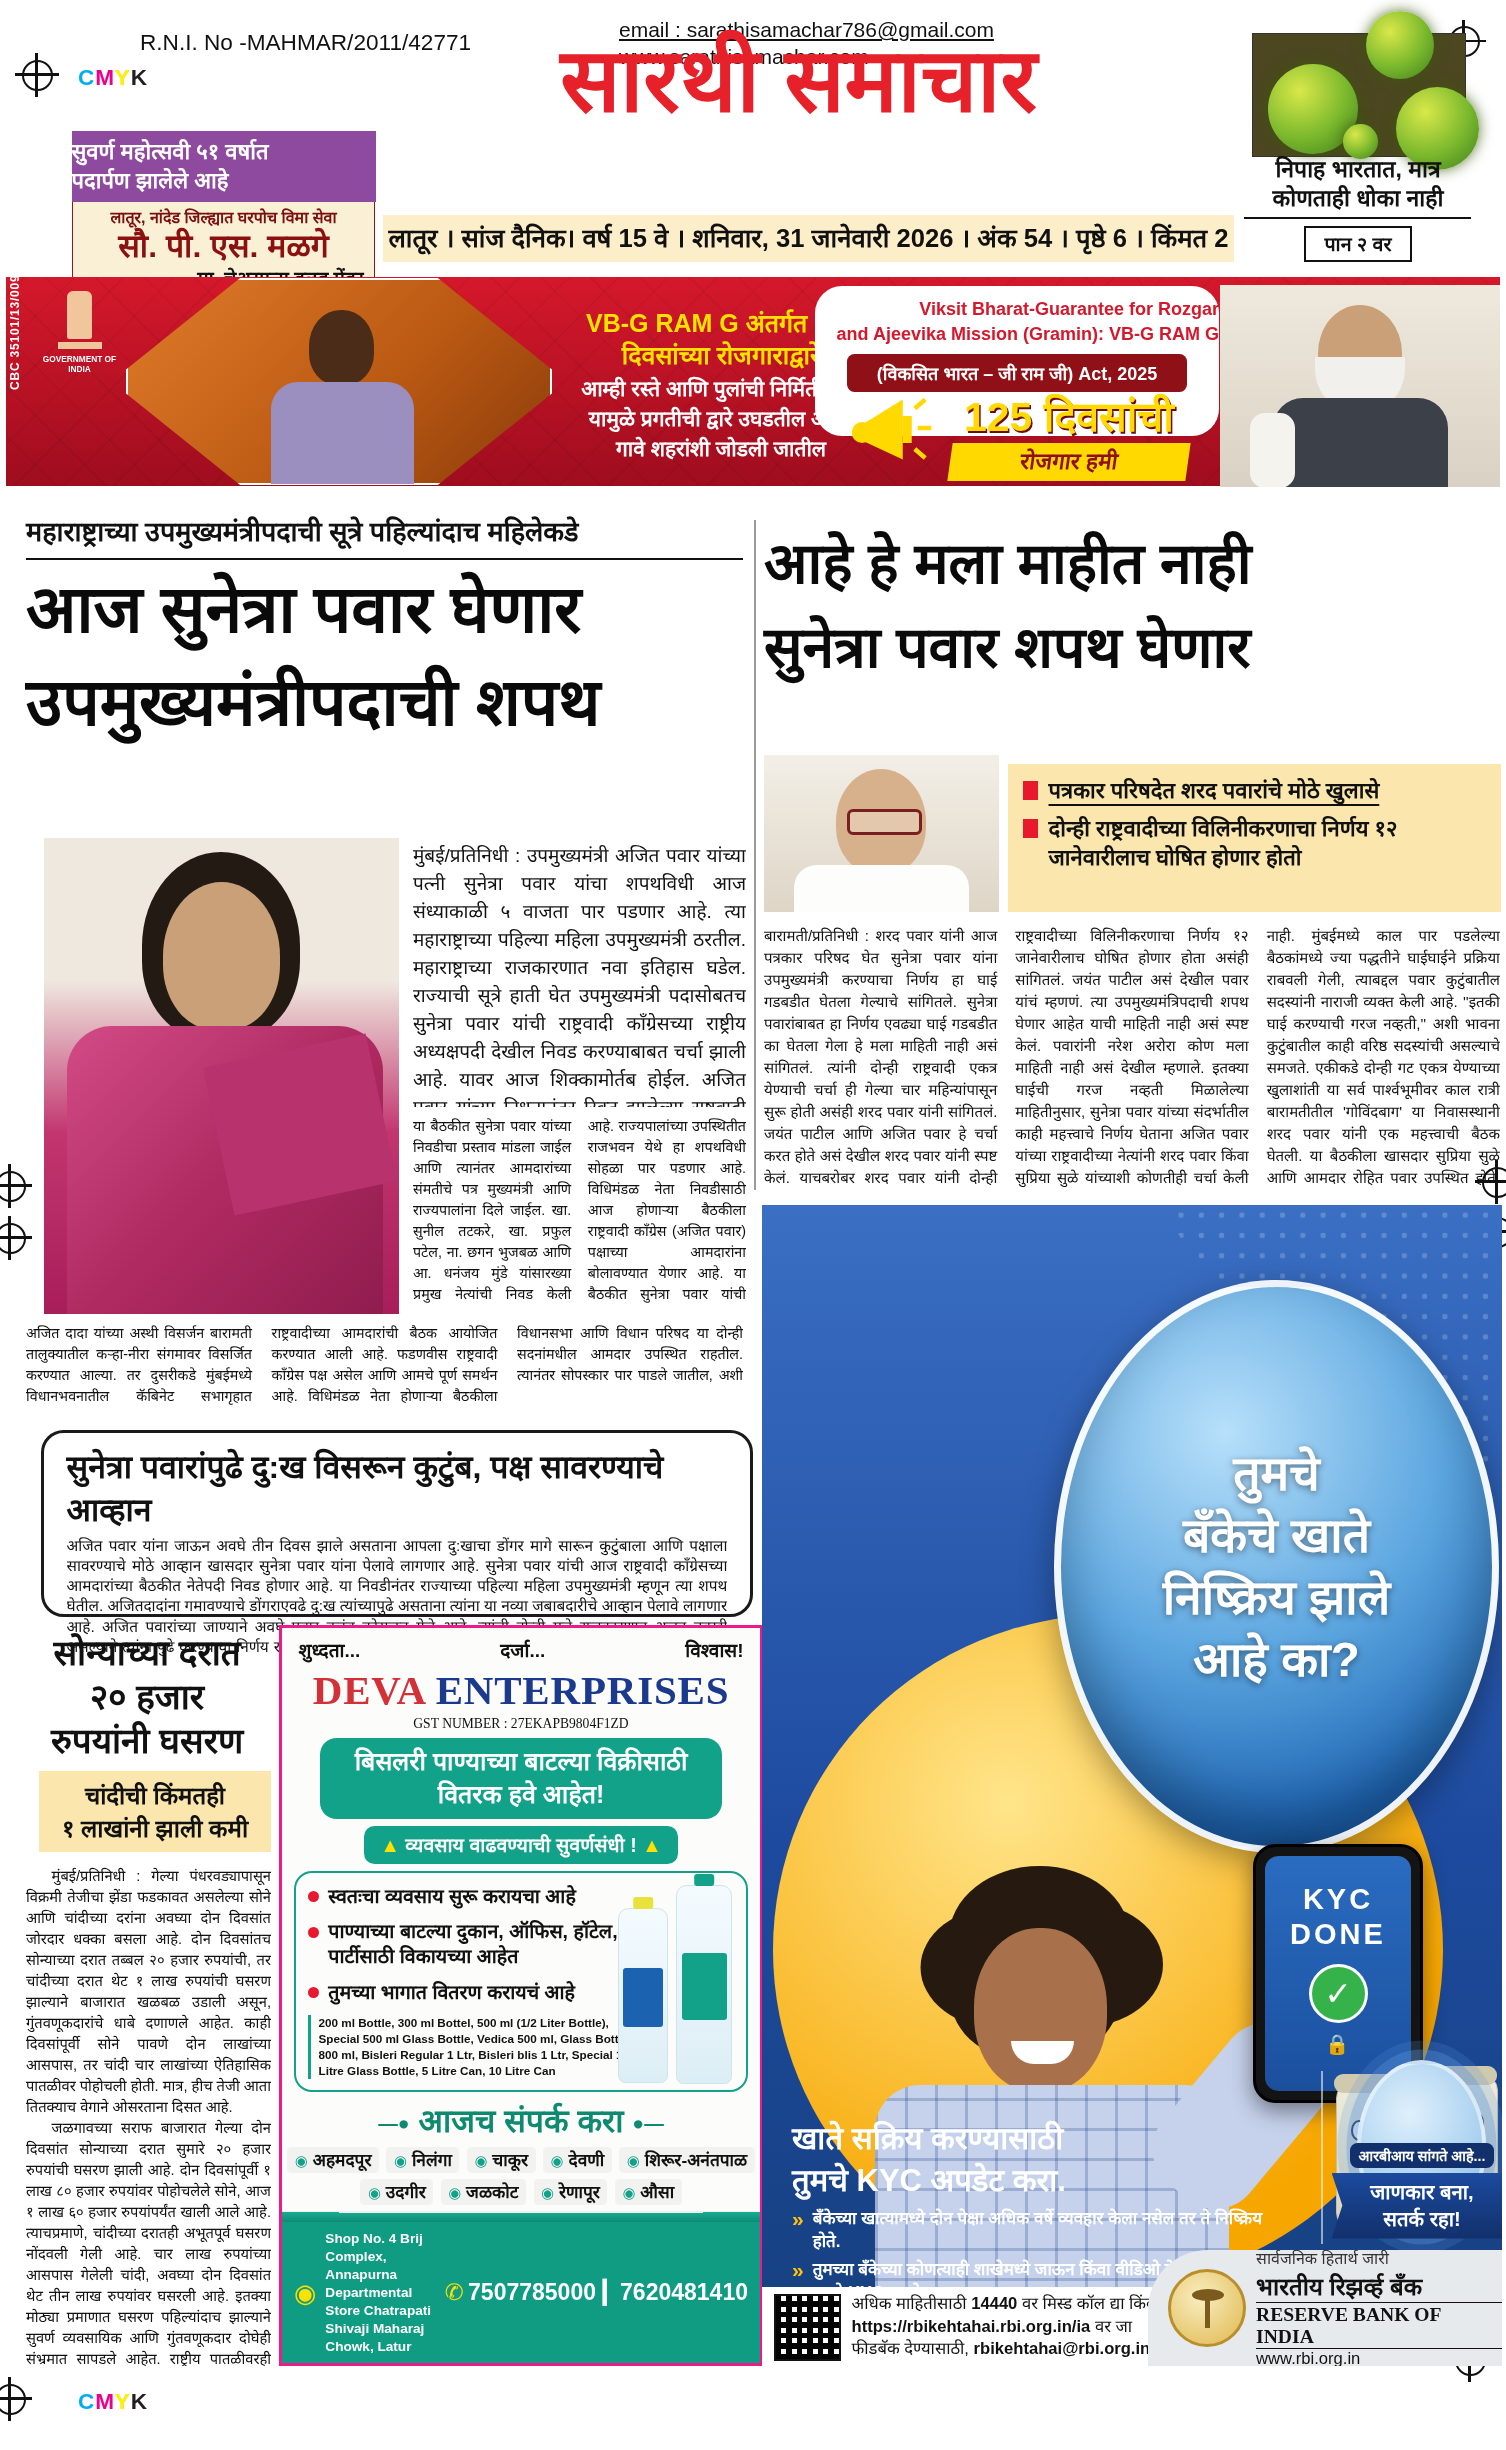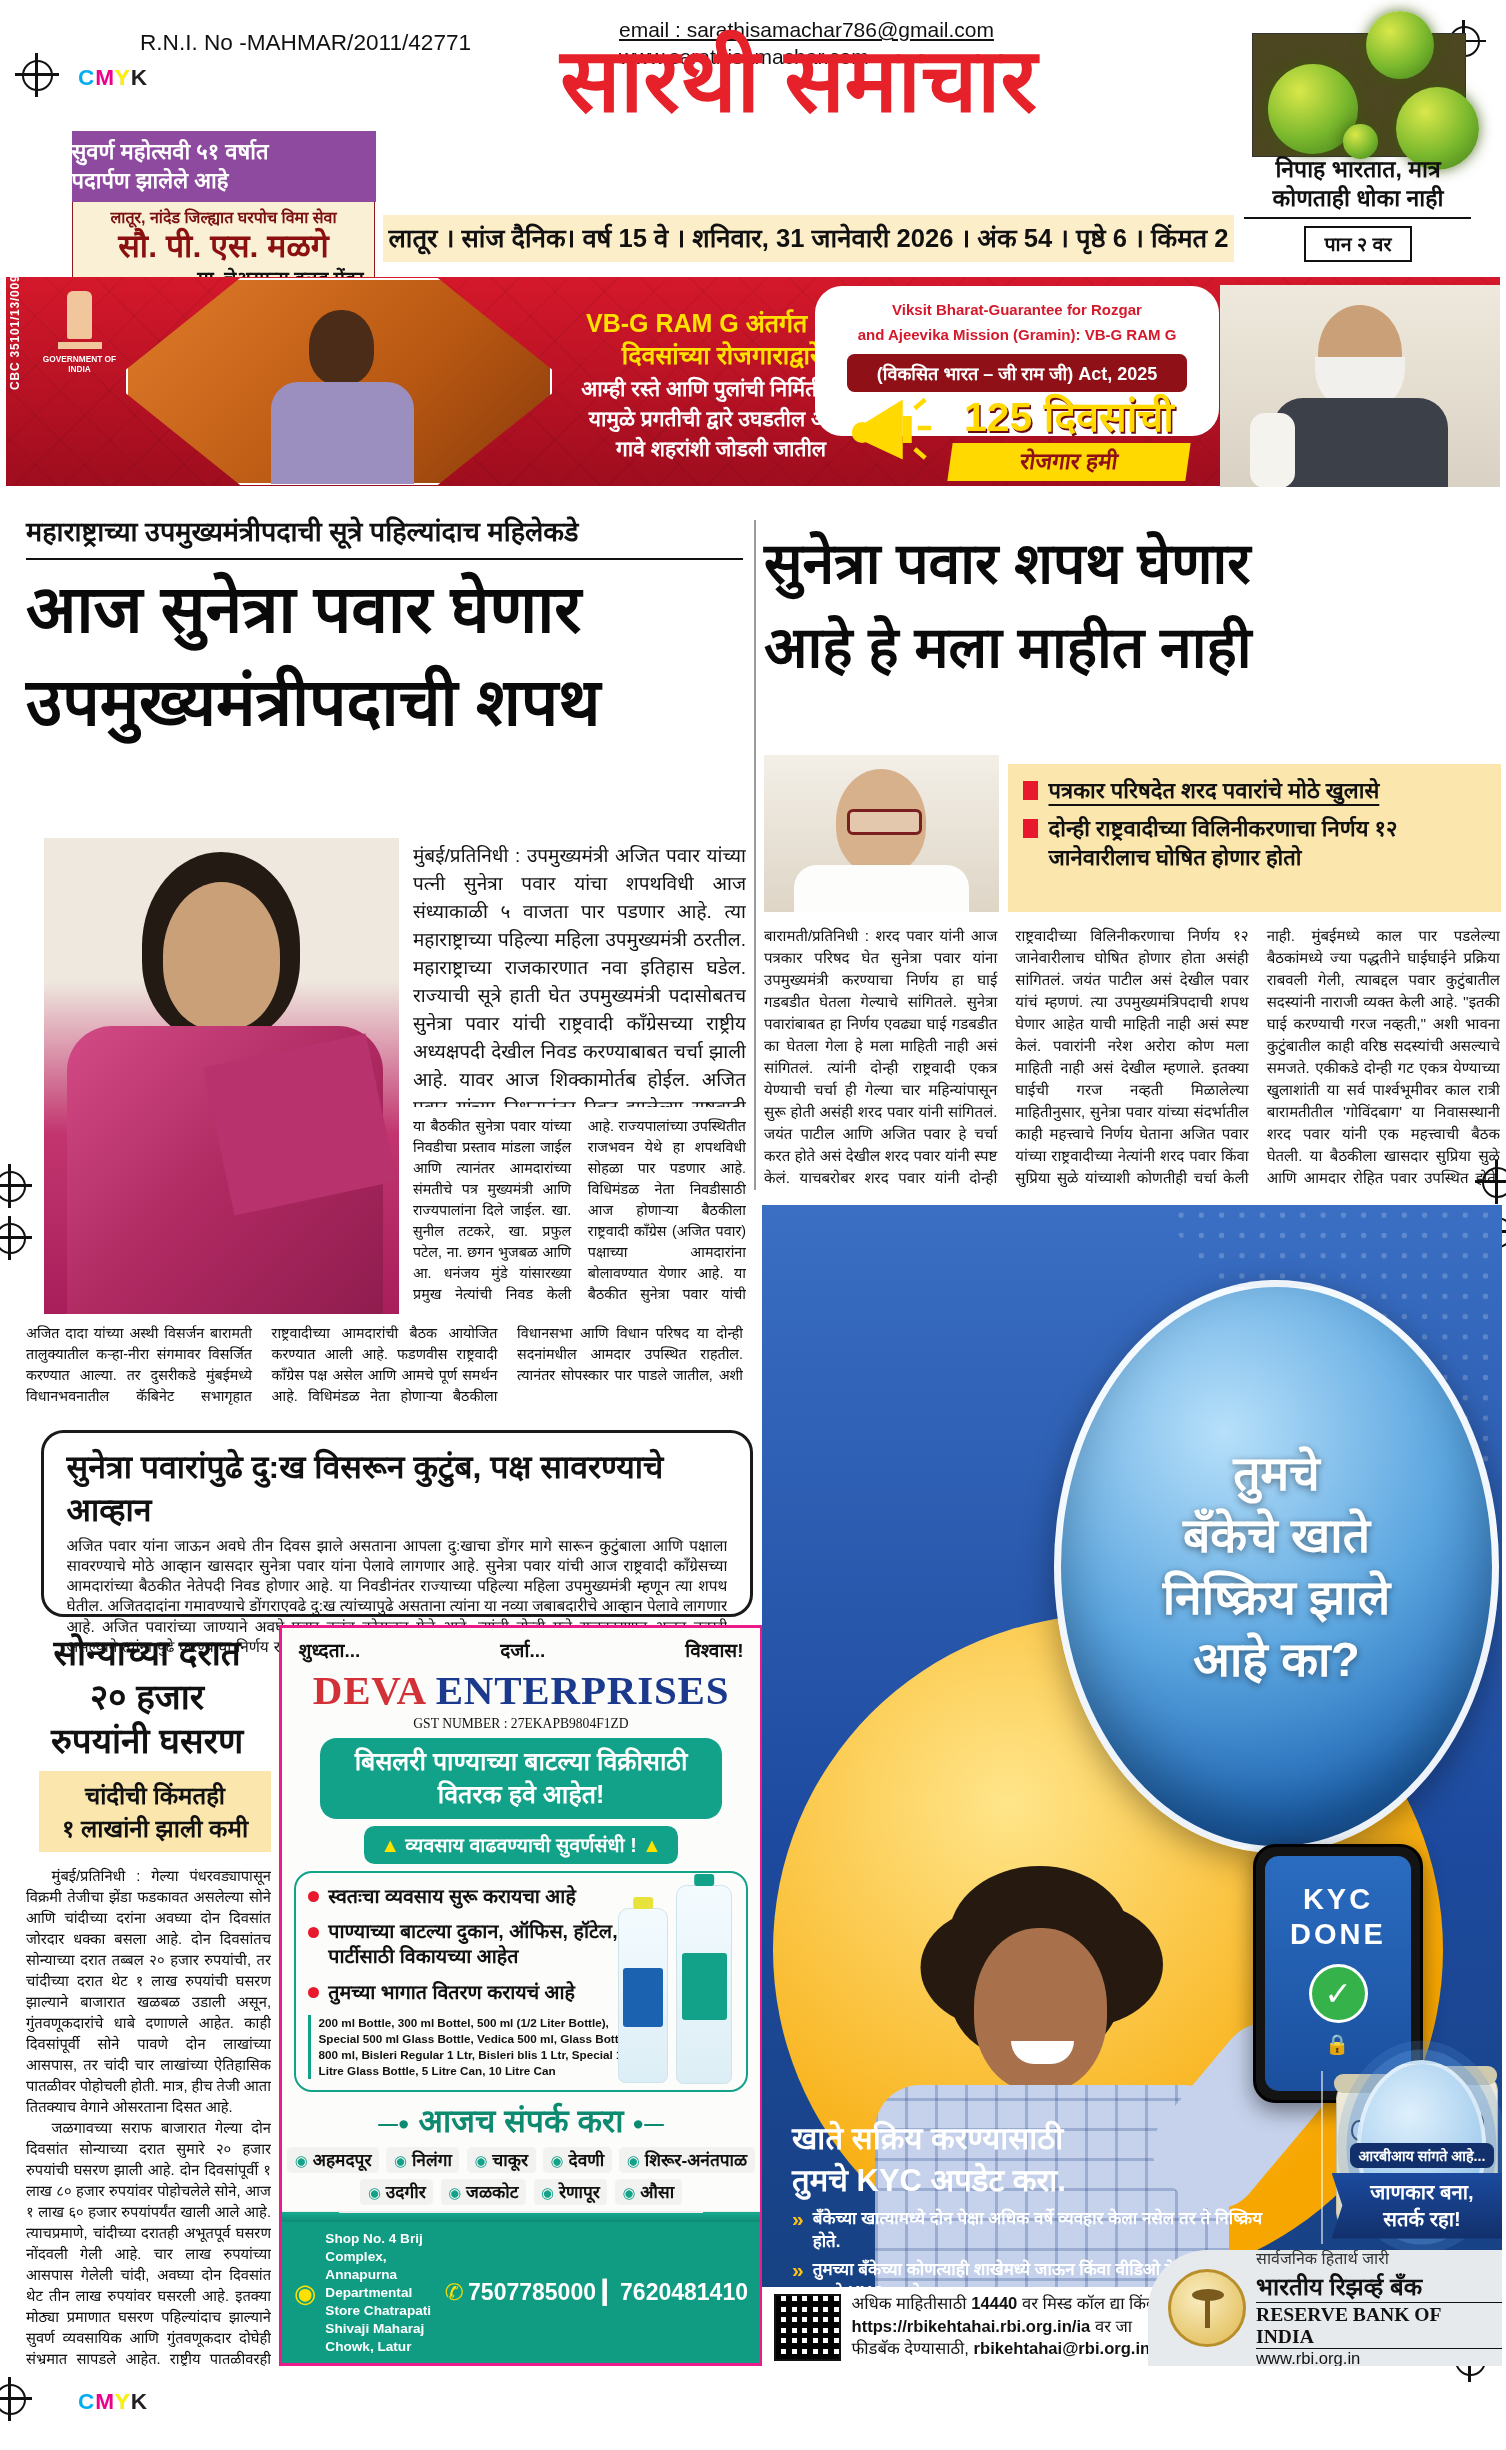--- a/index.html
+++ b/index.html
@@ -62,21 +62,21 @@
   .emblem .base{width:44px;height:7.5px;margin:3px auto 0;background:#f5d9a8;opacity:.9;}
   .emblem .t{font-size:8.3px;font-weight:bold;margin-top:4.5px;color:#fff;}
   .worker{left:128px;top:280px;width:422px;height:203px;}
   .wdiam{position:absolute;left:0;top:0;width:100%;height:100%;clip-path:polygon(50% -40%,104% 50%,50% 140%,-4% 50%);
          background:linear-gradient(135deg,#e07b2a,#b95812 60%,#8a3c0c);outline:2.3px solid #fff;}
   .whead{position:absolute;left:181px;top:30px;width:65px;height:75px;background:#4a2c18;border-radius:48% 48% 42% 42%;}
   .wbody{position:absolute;left:143px;top:102px;width:143px;height:102px;background:#9b8fc0;border-radius:27px 27px 0 0;}
   .govh{left:559px;top:307px;width:324px;text-align:center;font-size:25px;font-weight:900;color:#ffe100;line-height:32px;}
   .govl{left:559px;top:374px;width:324px;text-align:center;font-size:21px;font-weight:bold;color:#fff;line-height:30px;}
   .schemebox{left:815px;top:286px;width:404px;height:139px;background:#fff;border-radius:27px;text-align:center;padding-top:10.5px;}
-  .schemebox .s{color:#d5182b;font-size:15px;font-weight:900;line-height:25px;}
+  .schemebox .s{color:#d5182b;font-size:18px;font-weight:900;line-height:25px;text-align:right;}
   .actbox{margin:7.5px auto 0;width:331px;background:#8f1016;border-radius:7.5px;color:#fff;font-size:18px;font-weight:900;padding:6.8px 4.5px;}
   .mega{left:850px;top:386px;width:83px;height:90px;}
   .mega svg{width:83px;height:90px;}
   .d125{left:937px;top:387px;width:264px;text-align:center;font-size:41px;font-weight:900;color:#ffd900;text-shadow:1.5px 2.3px 0 #6b0a12;}
   .rojgar{left:950px;top:443px;width:238px;height:38px;background:#ffd900;transform:skewX(-8deg);
           color:#8f1016;font-size:22.6px;font-weight:900;text-align:center;line-height:38px;}
   .modi{left:1220px;top:285px;width:280px;height:202px;background:linear-gradient(180deg,#efe9dd,#d9d2c4);overflow:hidden;}
   .mhead{position:absolute;left:98px;top:19.6px;width:84px;height:96px;background:#c9a078;border-radius:50% 50% 46% 46%;}
   .mbeard{position:absolute;left:95px;top:72px;width:90px;height:57px;background:#f2f0ec;border-radius:0 0 45px 45px;}
   .mvest{position:absolute;left:53px;top:113px;width:175px;height:90px;background:#3c4049;border-radius:30px 30px 0 0;}
@@ -364,22 +364,22 @@
     <div class="shair"></div>
       <div class="sface"></div>
       <div class="ssari"></div>
       <div class="sblz"></div>
   </div>
   <div class="abs intro just clip">मुंबई/प्रतिनिधी : उपमुख्यमंत्री अजित पवार यांच्या पत्नी सुनेत्रा पवार यांचा शपथविधी आज संध्याकाळी ५ वाजता पार पडणार आहे. त्या महाराष्ट्राच्या पहिल्या महिला उपमुख्यमंत्री ठरतील. महाराष्ट्राच्या राजकारणात नवा इतिहास घडेल. राज्याची सूत्रे हाती घेत उपमुख्यमंत्री पदासोबतच सुनेत्रा पवार यांची राष्ट्रवादी काँग्रेसच्या राष्ट्रीय अध्यक्षपदी देखील निवड करण्याबाबत चर्चा झाली आहे. यावर आज शिक्कामोर्तब होईल. अजित पवार यांच्या निधनानंतर रिक्त झालेल्या राष्ट्रवादी काँग्रेस विधिमंडळ पक्षाच्या नेतेपदी त्यांची आज निवड केली जाईल. त्यासाठी सुनेत्रा पवार आणि जय पवार बारामतीहून मुंबईत काल रात्री दाखल झाले आहेत.</div>
   <div class="abs subcols just clip">या बैठकीत सुनेत्रा पवार यांच्या निवडीचा प्रस्ताव मांडला जाईल आणि त्यानंतर आमदारांच्या संमतीचे पत्र मुख्यमंत्री आणि राज्यपालांना दिले जाईल. खा. सुनील तटकरे, खा. प्रफुल पटेल, ना. छगन भुजबळ आणि आ. धनंजय मुंडे यांसारख्या प्रमुख नेत्यांची निवड केली आहे. राज्यपालांच्या उपस्थितीत राजभवन येथे हा शपथविधी सोहळा पार पडणार आहे. विधिमंडळ नेता निवडीसाठी आज होणाऱ्या बैठकीला राष्ट्रवादी काँग्रेस (अजित पवार) पक्षाच्या आमदारांना बोलावण्यात येणार आहे. या बैठकीत सुनेत्रा पवार यांची विधिमंडळ नेतेपदी निवड केली जाणार आहे. ही निवड एकमताने होईल. परंतु, या बैठकीतच त्यांच्याकडे पक्षाचे राष्ट्रीय अध्यक्षपदही सोपविले जाणार आहे. केंद्रीय कार्यकारिणीकडून सोपविले जाणार आहे.</div>
   <div class="abs botcols just clip">अजित दादा यांच्या अस्थी विसर्जन बारामती तालुक्यातील कऱ्हा-नीरा संगमावर विसर्जित करण्यात आल्या. तर दुसरीकडे मुंबईमध्ये विधानभवनातील कॅबिनेट सभागृहात राष्ट्रवादीच्या आमदारांची बैठक आयोजित करण्यात आली आहे. फडणवीस राष्ट्रवादी काँग्रेस पक्ष असेल आणि आमचे पूर्ण समर्थन आहे. विधिमंडळ नेता होणाऱ्या बैठकीला विधानसभा आणि विधान परिषद या दोन्ही सदनांमधील आमदार उपस्थित राहतील. त्यानंतर सोपस्कार पार पाडले जातील, अशी माहिती मुख्यमंत्री देवेंद्र फडणवीस यांनी सांगितले.</div>
 
   <div class="abs hl-right">
+    <span style="display:block">आहे हे मला माहीत नाही</span>
     <span style="display:block">सुनेत्रा पवार शपथ घेणार</span>
-    <span style="display:block">आहे हे मला माहीत नाही</span>
   </div>
   <div class="abs sharad">
     <div class="shhead"></div>
       <div class="shglass"></div>
       <div class="shshirt"></div>
   </div>
   <div class="abs ybox">
     <div class="row">
       <div class="sq"></div>
       <div class="t u">पत्रकार परिषदेत शरद पवारांचे मोठे खुलासे</div>

